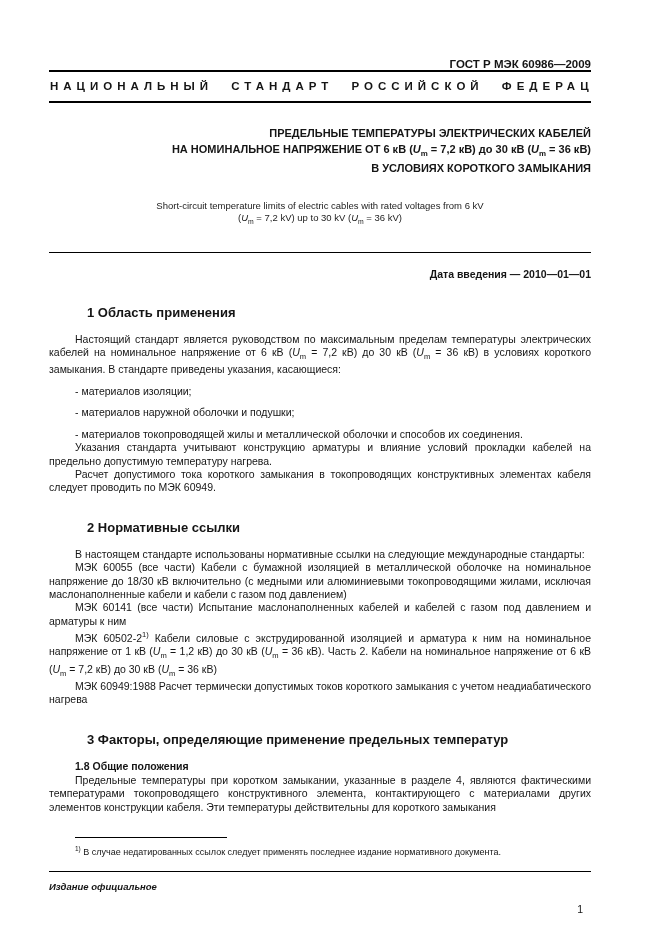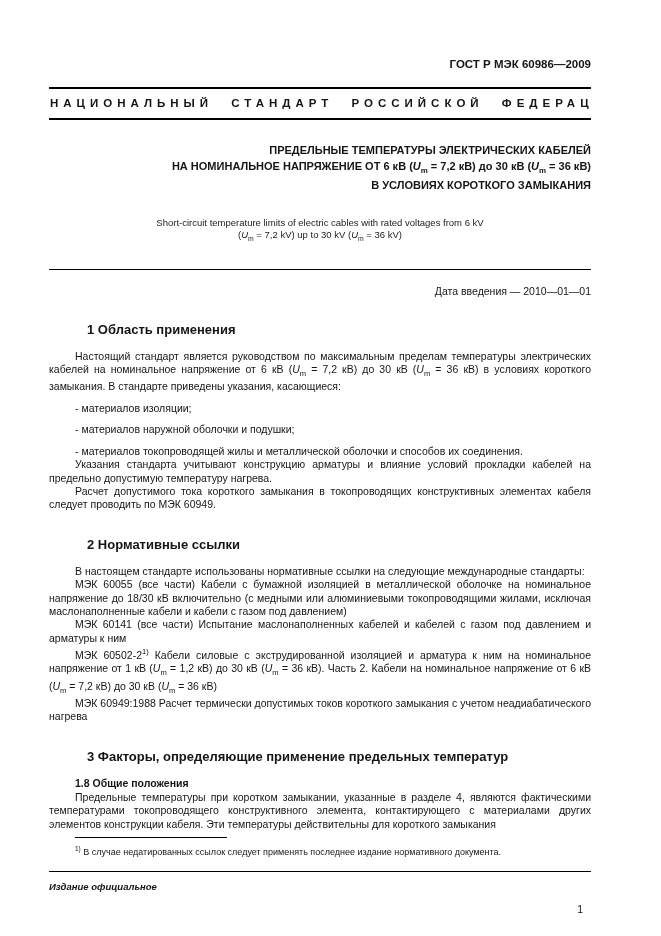--- a/index.html
+++ b/index.html
@@ -16,21 +16,20 @@
     padding: 58px 70px 0 49px;
     background: #ffffff;
   }
   sub { font-size: 0.72em; }
   sup { font-size: 0.72em; }
 
   .doc-code {
     text-align: right;
     font-weight: bold;
     font-size: 11.5px;
-    margin-bottom: 17px;
   }
   .banner-rule { height: 2px; background: #000; }
   .banner-text {
     font-weight: bold;
     font-size: 11.5px;
     letter-spacing: 5px;
     word-spacing: 10px;
     text-align: justify;
     text-align-last: justify;
     padding: 8px 1px 9px 1px;
@@ -50,21 +49,21 @@
     text-align: center;
     font-size: 9.5px;
     line-height: 12.5px;
     color: #222;
   }
   .full-rule { height: 1px; background: #000; margin-top: 23px; }
 
   .effective-date {
     margin-top: 15px;
     text-align: right;
-    font-weight: normal;
+    font-weight: bold;
     font-size: 10.5px;
   }
 
   .section-heading {
     font-size: 13px;
     font-weight: bold;
     margin: 25px 0 13px 38px;
   }
   .sub-heading {
     font-size: 10.5px;

